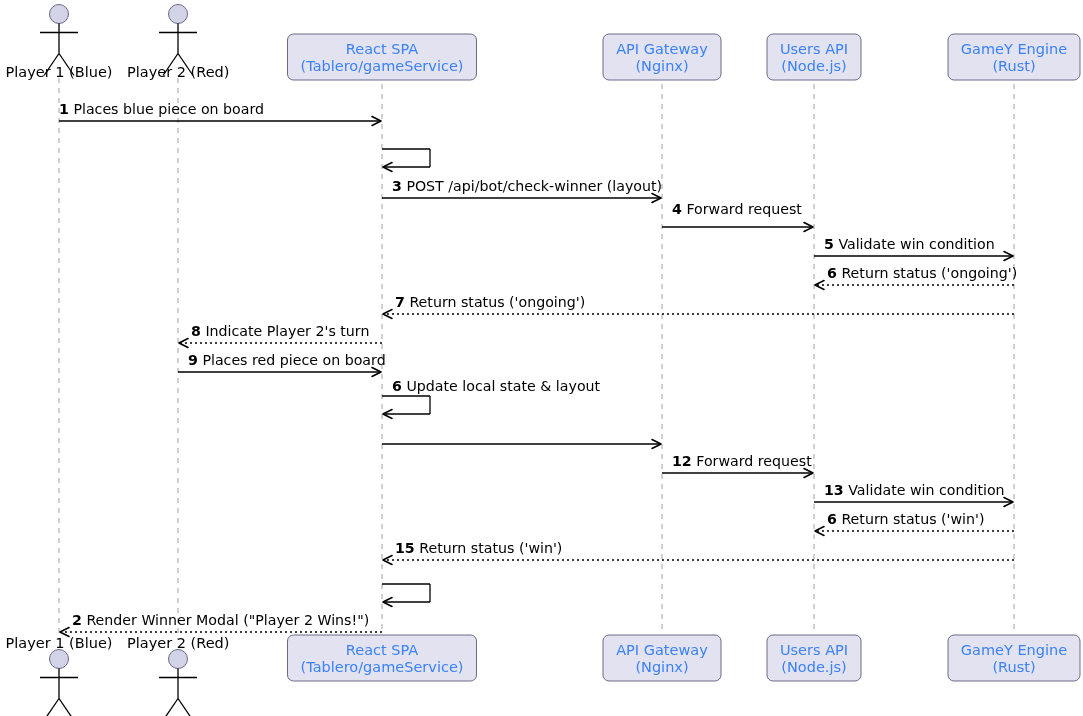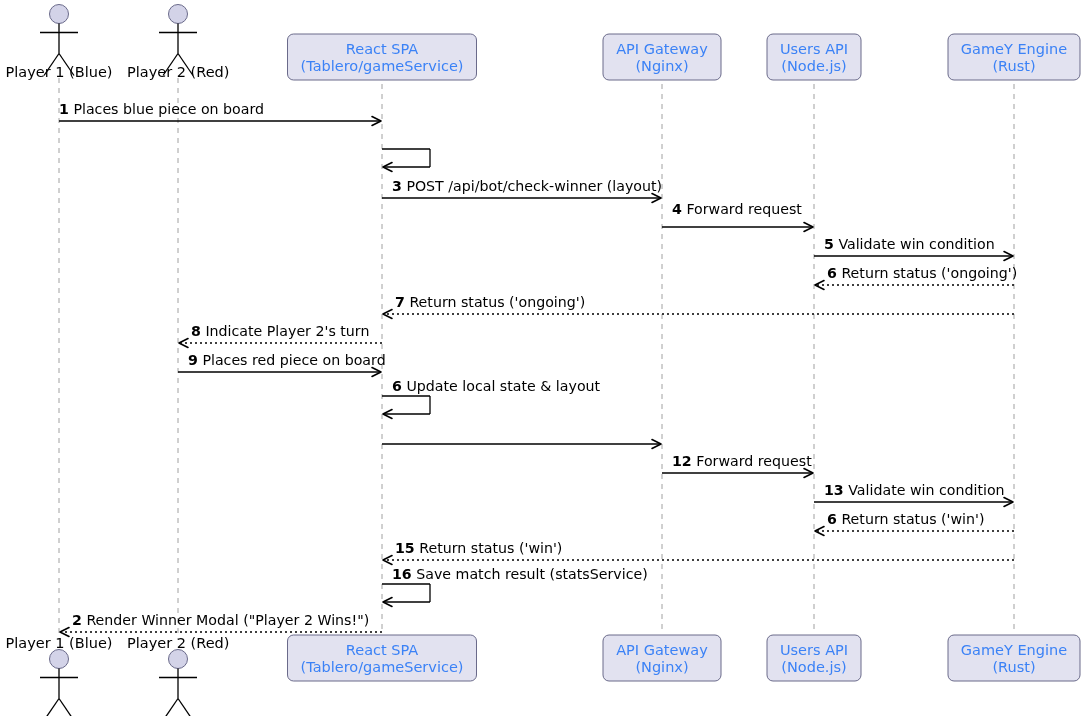--- a/index.html
+++ b/index.html
@@ -238,15 +238,14 @@
     <div class="msg" style="left: 824px; top: 236px;"><b>5</b><span> Validate win condition</span></div>
     <div class="msg" style="left: 827px; top: 265px;"><b>6</b><span> Return status ('ongoing')</span></div>
     <div class="msg" style="left: 395px; top: 294px;"><b>7</b><span> Return status ('ongoing')</span></div>
     <div class="msg" style="left: 191px; top: 323px;"><b>8</b><span> Indicate Player 2's turn</span></div>
     <div class="msg" style="left: 188px; top: 352px;"><b>9</b><span> Places red piece on board</span></div>
     <div class="msg" style="left: 392px; top: 378px;"><b>6</b><span> Update local state &amp; layout</span></div>
     <div class="msg" style="left: 672px; top: 453px;"><b>12</b><span> Forward request</span></div>
     <div class="msg" style="left: 824px; top: 482px;"><b>13</b><span> Validate win condition</span></div>
     <div class="msg" style="left: 827px; top: 511px;"><b>6</b><span> Return status ('win')</span></div>
     <div class="msg" style="left: 395px; top: 540px;"><b>15</b><span> Return status ('win')</span></div>
-    <div class="msg" style="left: 392px; top: 566px;"><b>16</b><span> Save match result (statsService)</span></div>
     <div class="msg" style="left: 72px; top: 612px;"><b>2</b><span> Render Winner Modal ("Player 2 Wins!")</span></div>
   </div>
 
 </body></html>

